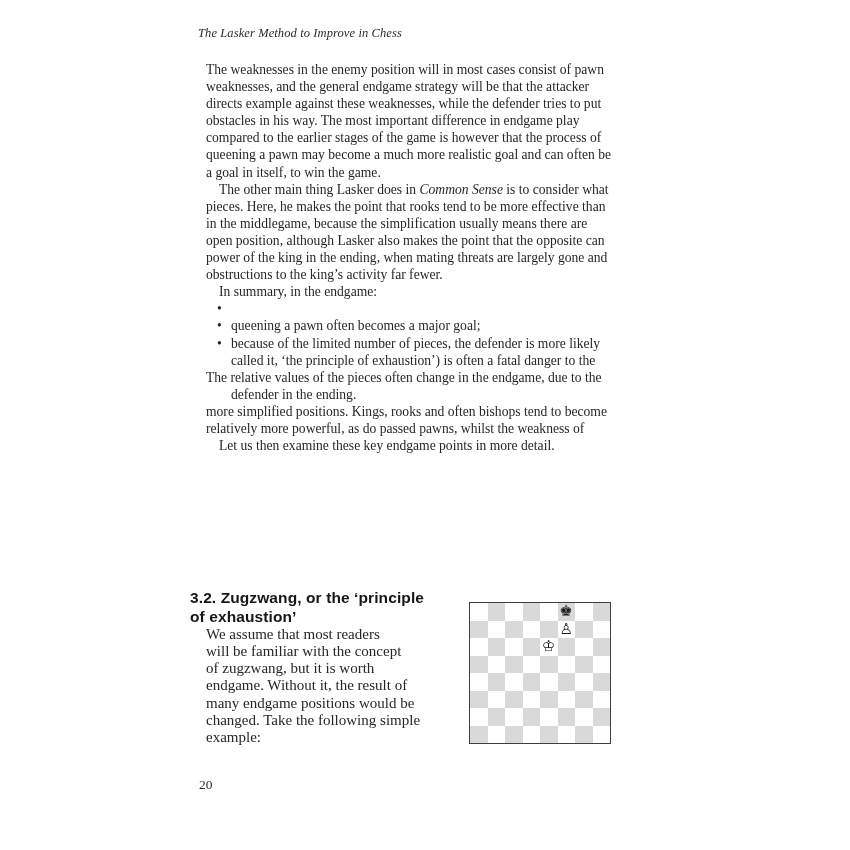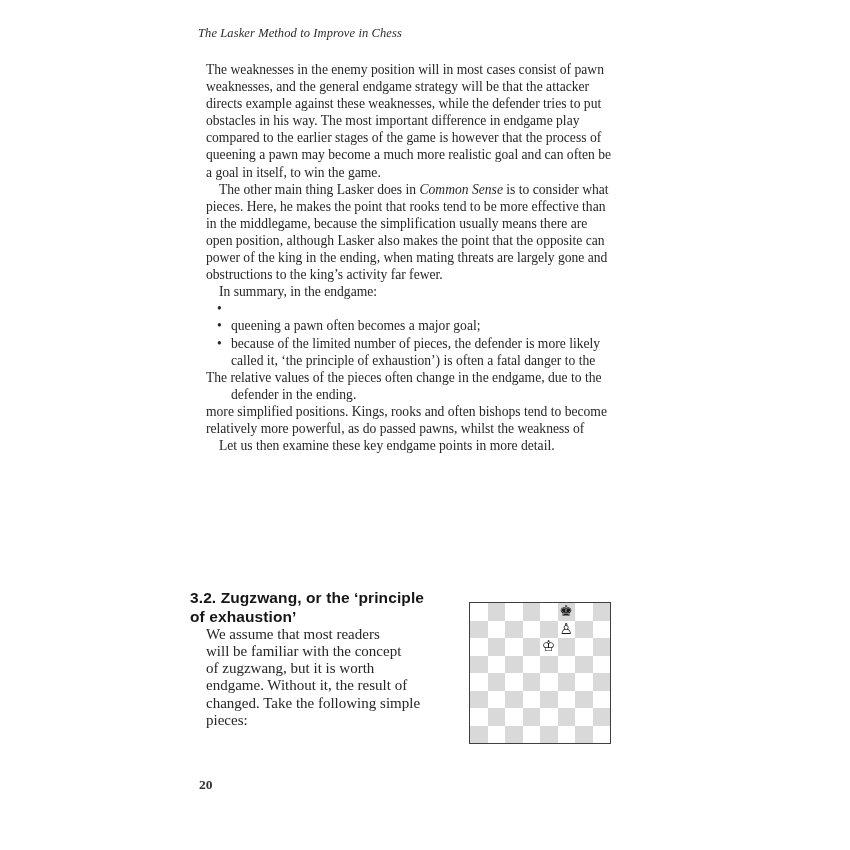--- a/index.html
+++ b/index.html
@@ -16,21 +16,21 @@
   .section-heading{position:absolute;left:190px;top:589px;
         font-family:"Liberation Sans",sans-serif;font-weight:bold;font-size:15.5px;
         line-height:18.5px;color:#161616;letter-spacing:.1px;}
   .section-body{position:absolute;left:190px;top:626px;}
   .section-body .tline{font-size:15px;line-height:17.15px;height:17.15px;}
   .chessboard{position:absolute;left:469px;top:602px;width:142px;height:142px;
         display:grid;grid-template-columns:repeat(8,1fr);grid-template-rows:repeat(8,1fr);
         border:1.5px solid #3f3f3f;box-sizing:border-box;}
   .square{display:flex;align-items:center;justify-content:center;overflow:hidden;}
   .piece{font-family:"DejaVu Sans",sans-serif;font-size:15px;line-height:1;color:#1a1a1a;}
-  .page-number{position:absolute;left:199px;top:777px;font-size:13.5px;font-weight:bold;color:#333;}
+  .page-number{position:absolute;left:199px;top:777px;font-size:13.5px;font-weight:normal;color:#333;}
 </style>
 </head>
 <body>
 
 <div class="page">
 
   <div class="running-header">The Lasker Method to Improve in Chess</div>
 
   <div class="intro">
     <div class="tline">The weaknesses in the enemy position will in most cases consist of pawn</div>
@@ -66,22 +66,23 @@
   <div class="section-heading">
     <div>3.2. Zugzwang, or the ‘principle</div>
     <div>of exhaustion’</div>
   </div>
 
   <div class="section-body">
     <div class="tline">We assume that most readers</div>
     <div class="tline">will be familiar with the concept</div>
     <div class="tline">of zugzwang, but it is worth</div>
     <div class="tline">endgame. Without it, the result of</div>
+    <div class="tline">many endgame positions would be</div>
     <div class="tline">changed. Take the following simple</div>
-    <div class="tline">pieces:</div>
+    <div class="tline">example:</div>
   </div>
 
   <div class="chessboard" id="chessboard" style="border-color: rgb(63, 63, 63);">
       <div class="square" style="background: rgb(255, 255, 255);"></div>
       <div class="square" style="background: rgb(217, 217, 217);"></div>
       <div class="square" style="background: rgb(255, 255, 255);"></div>
       <div class="square" style="background: rgb(217, 217, 217);"></div>
       <div class="square" style="background: rgb(255, 255, 255);"></div>
       <div class="square" style="background: rgb(217, 217, 217);">
         <span class="piece">♚</span>

